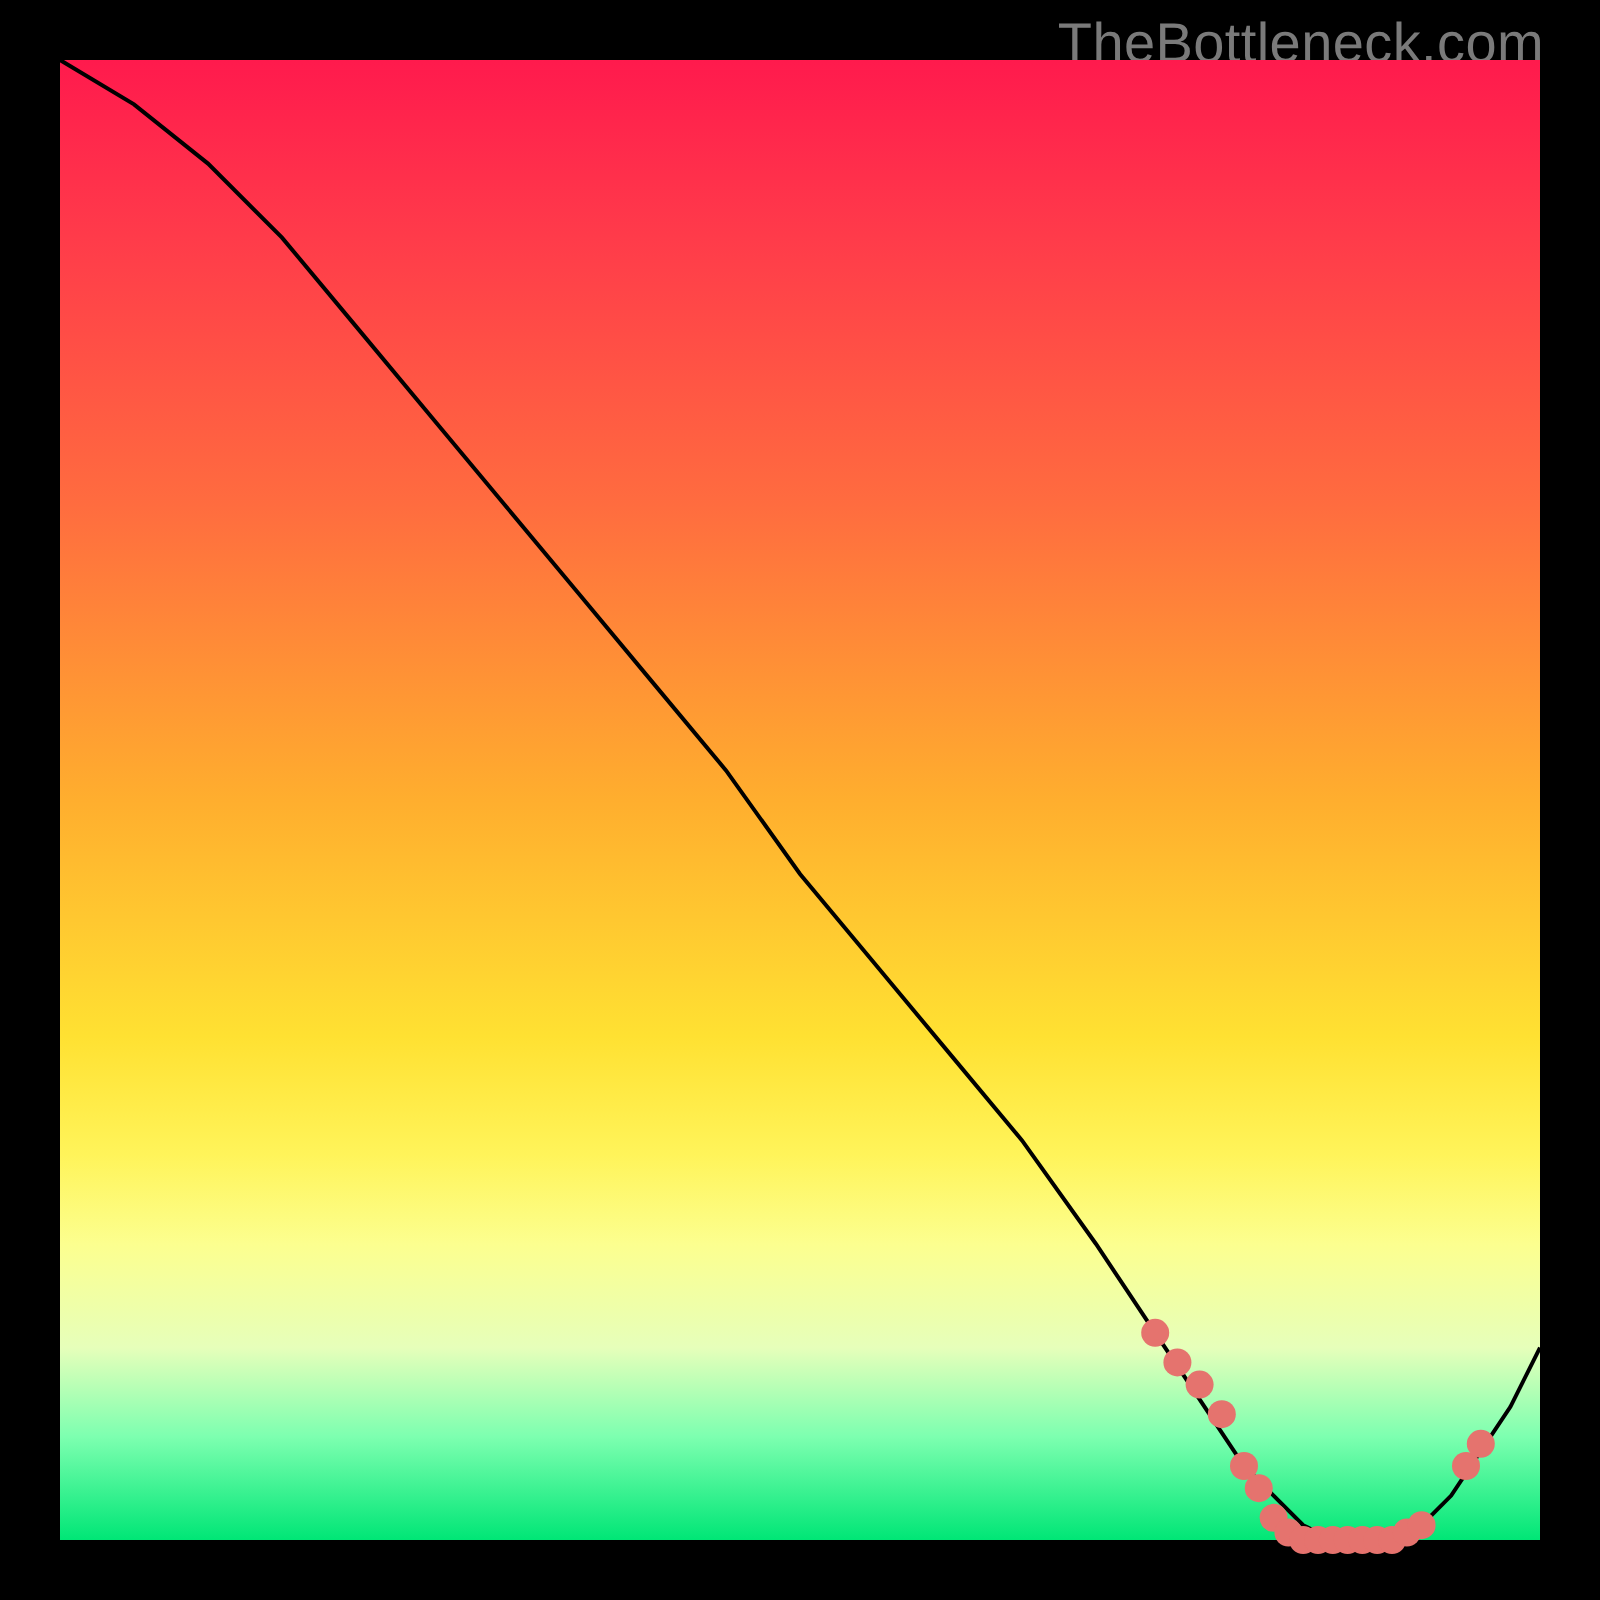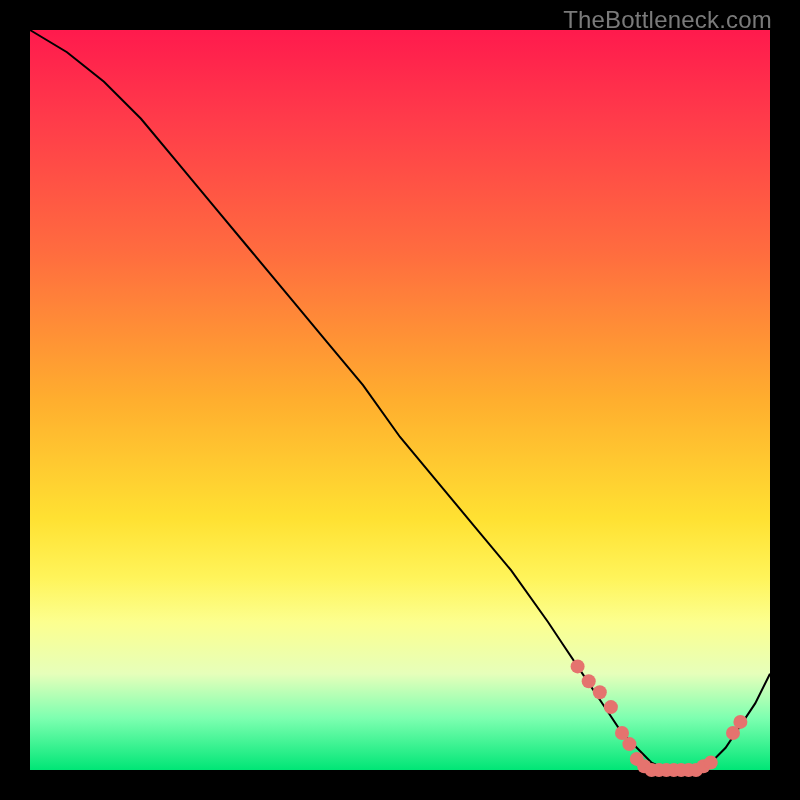--- a/index.html
+++ b/index.html
@@ -37,21 +37,21 @@
       #e6ffba 87%,
       #7dffb0 93%,
       #00e676 100%
     );
   }
   .watermark {
     position: absolute;
     top: 6px;
     right: 28px;
     font-family: Arial, Helvetica, sans-serif;
-    font-size: 24px;
+    font-size: 28px;
     color: #7a7a7a;
     letter-spacing: 0.2px;
   }
   svg.curve {
     position: absolute;
     left: 0;
     top: 0;
     width: 740px;
     height: 740px;
     overflow: visible;

